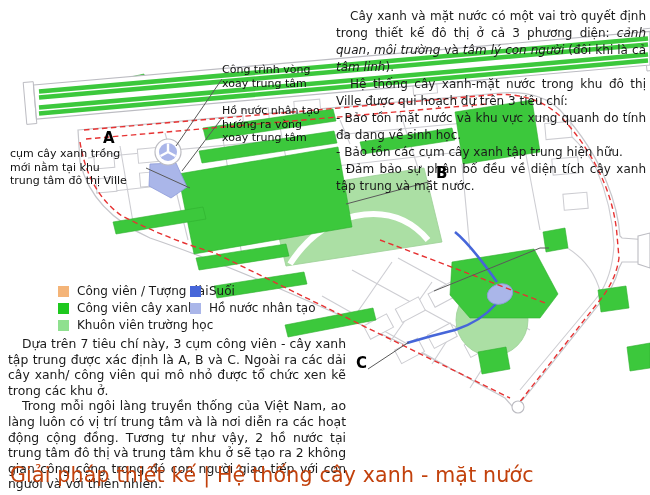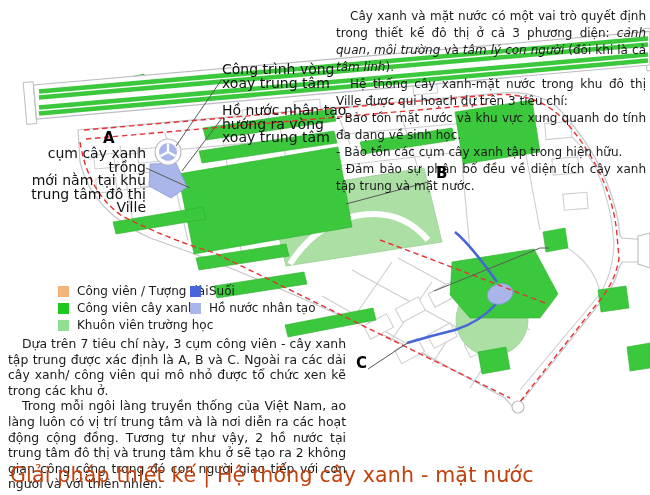--- a/index.html
+++ b/index.html
@@ -4,21 +4,21 @@
 <style>
   html,body{margin:0;padding:0;background:#fff;}
   .stage{position:relative;width:650px;height:495px;background:#fff;overflow:hidden;
          font-family:"DejaVu Sans","Liberation Sans",sans-serif;color:#1a1a1a;}
   .stage svg{position:absolute;left:0;top:0;}
   .txt{position:absolute;}
   .intro{left:336px;top:8px;width:310px;font-size:12px;line-height:17px;text-align:justify;}
   .intro p{margin:0;text-indent:14px;}
   .intro .bullet{text-indent:0;}
   .it{font-style:italic;}
-  .note{position:absolute;font-size:14px;line-height:13.5px;white-space:pre-line;color:#111;}
+  .note{position:absolute;font-size:11px;line-height:13.5px;white-space:pre-line;color:#111;}
   .marker{position:absolute;font-size:15px;font-weight:bold;color:#000;}
   .legend{position:absolute;left:58px;top:283px;width:280px;font-size:12px;}
   .lg-col{position:absolute;top:0;}
   .lg-row{display:flex;align-items:center;height:16px;margin-bottom:1px;}
   .swatch{width:11px;height:11px;margin-right:8px;flex:0 0 11px;}
   .bodytext{left:8px;top:336px;width:338px;font-size:12.4px;line-height:15.6px;text-align:justify;}
   .bodytext p{margin:0;text-indent:14px;}
   .footer{left:10px;top:463px;width:630px;font-size:20.5px;color:#c2410c;letter-spacing:.2px;}
 </style>
 </head>
@@ -155,32 +155,32 @@
       <path d="M432,181 L346,204"></path>
       <path d="M549,248 L540,248 L434,291"></path>
       <path d="M368,369 L409,342"></path>
     </g>
   </svg>
 
   <div class="txt intro">
     <p><span>Cây xanh và mặt nước có một vai trò quyết định trong thiết kế đô thị ở cả 3 phương diện: </span><span class="it">cảnh quan</span><span>, </span><span class="it">môi trường</span><span> và </span><span class="it">tâm lý con người</span><span> (đôi khi là cả </span><span class="it">tâm linh</span><span>).</span></p>
     <p>Hệ thống cây xanh-mặt nước trong khu đô thị Ville được qui hoạch dự trên 3 tiêu chí:</p>
     <p class="bullet">- Bảo tồn mặt nước và khu vực xung quanh do tính đa dạng về sinh học.</p>
-    <p class="bullet">- Bảo tồn các cụm cây xanh tập trong hiện hữu.</p>
+    <p class="bullet">- Bảo tồn các cụm cây xanh tập trung hiện hữu.</p>
     <p class="bullet">- Đảm bảo sự phân bố đều về diện tích cây xanh tập trung và mặt nước.</p>
   </div>
 
   <div class="note" style="left:222px;top:63px;">Công trình vòng
 xoay trung tâm</div>
   <div class="note" style="left:222px;top:104px;">Hồ nước nhân tạo
 hướng ra vòng
 xoay trung tâm</div>
 
   <div class="marker" style="left:103px;top:129px;">A</div>
-  <div class="note" style="left:10px;top:147px;width:136px;text-align:right;">cụm cây xanh trồng
+  <div class="note" style="left:10px;top:147px;width:136px;">cụm cây xanh trồng
 mới nằm tại khu
 trung tâm đô thị Ville</div>
 
   <div class="marker" style="left:436px;top:164px;">B</div>
 
 
   <div class="marker" style="left:356px;top:354px;">C</div>
 
   <div class="legend">
     <div class="lg-col" style="left:0;">

